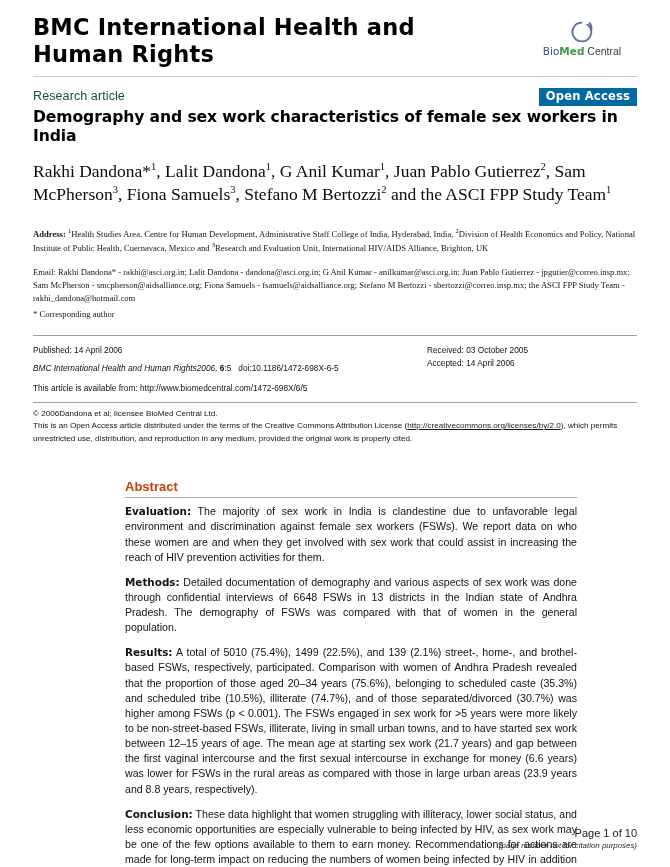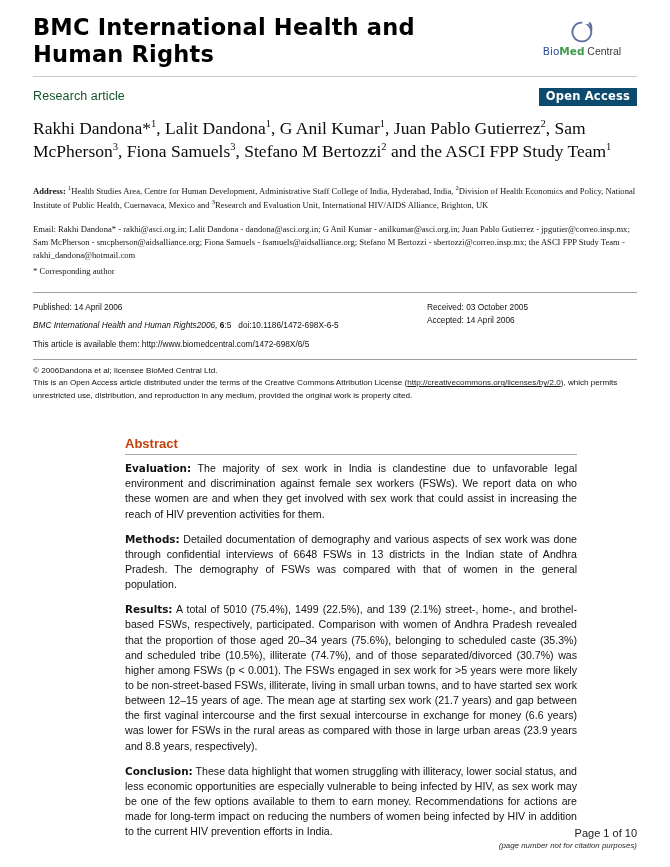--- a/index.html
+++ b/index.html
@@ -72,21 +72,21 @@
   .kicker {
     font-size: 12.5px;
     color: #14532d;
     font-family: "Liberation Sans", sans-serif;
     letter-spacing: 0.1px;
   }
   .open-access {
     position: absolute;
     right: 0;
     top: -1px;
-    background: #0c4a6e;
+    background: #0369a1;
     color: #ffffff;
     font-weight: bold;
     font-size: 11.5px;
     font-family: "DejaVu Sans", sans-serif;
     padding: 2px 7px 3px 7px;
     letter-spacing: 0.2px;
     line-height: 1.1;
   }
   .article-title {
     font-family: "DejaVu Sans", sans-serif;
@@ -232,34 +232,35 @@
       <div class="logo-wordmark">
         <span class="logo-bio">Bio</span><span class="logo-med">Med</span> <span class="logo-central">Central</span>
       </div>
     </div>
   </div>
   <hr class="rule-thick">
 
   <div class="article-head">
     <div class="kicker">Research article</div>
     <div class="open-access">Open Access</div>
+    <h2 class="article-title">Demography and sex work characteristics of female sex workers in India</h2>
     <div class="authors">Rakhi Dandona*<sup>1</sup>, Lalit Dandona<sup>1</sup>, G Anil Kumar<sup>1</sup>, Juan Pablo Gutierrez<sup>2</sup>, Sam McPherson<sup>3</sup>, Fiona Samuels<sup>3</sup>, Stefano M Bertozzi<sup>2</sup> and the ASCI FPP Study Team<sup>1</sup></div>
   </div>
 
   <div class="addr"><b>Address:</b> <sup>1</sup>Health Studies Area, Centre for Human Development, Administrative Staff College of India, Hyderabad, India, <sup>2</sup>Division of Health Economics and Policy, National Institute of Public Health, Cuernavaca, Mexico and <sup>3</sup>Research and Evaluation Unit, International HIV/AIDS Alliance, Brighton, UK</div>
 
   <div class="email">Email: Rakhi Dandona* - rakhi@asci.org.in; Lalit Dandona - dandona@asci.org.in; G Anil Kumar - anilkumar@asci.org.in; Juan Pablo Gutierrez - jpgutier@correo.insp.mx; Sam McPherson - smcpherson@aidsalliance.org; Fiona Samuels - fsamuels@aidsalliance.org; Stefano M Bertozzi - sbertozzi@correo.insp.mx; the ASCI FPP Study Team - rakhi_dandona@hotmail.com</div>
   <div class="email corresponding">* Corresponding author</div>
 
   <hr class="pub-rule">
   <div class="pubinfo">
     <div class="pub-left">
       <div>Published: 14 April 2006</div>
       <div class="cite-line"><span class="cite-ital">BMC International Health and Human Rights</span><span class="cite-ital">2006, </span><span class="cite-bold">6</span><span>:5</span>&nbsp;&nbsp;&nbsp;<span>doi:10.1186/1472-698X-6-5</span></div>
-      <div class="avail-line"><span>This article is available them: </span><span class="article-url">http://www.biomedcentral.com/1472-698X/6/5</span></div>
+      <div class="avail-line"><span>This article is available from: </span><span class="article-url">http://www.biomedcentral.com/1472-698X/6/5</span></div>
     </div>
     <div class="pub-right">
       <div>Received: 03 October 2005</div>
       <div>Accepted: 14 April 2006</div>
     </div>
   </div>
 
   <hr class="copy-rule">
   <div class="copyright">
     <div>© 2006Dandona et al; licensee BioMed Central Ltd.</div>

